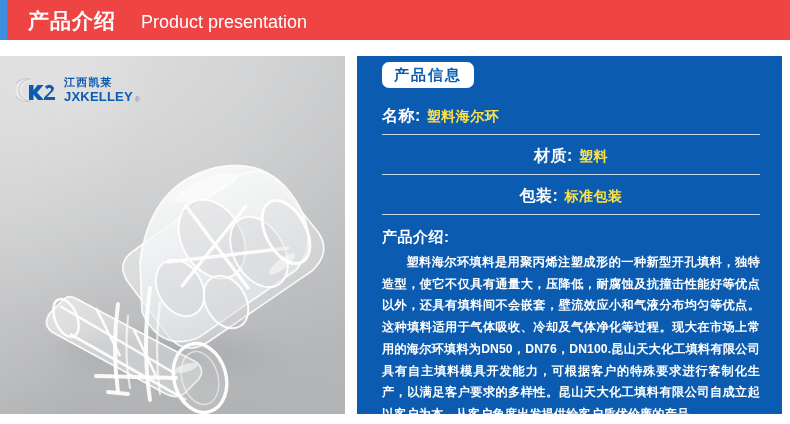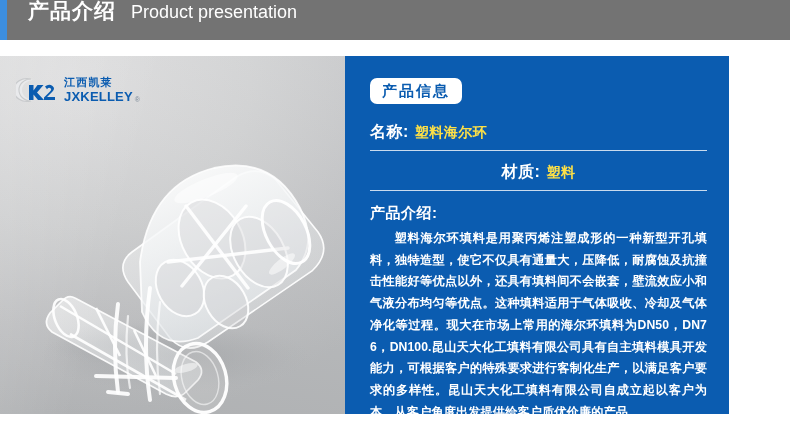--- a/index.html
+++ b/index.html
@@ -17,22 +17,23 @@
     width: 790px;
     height: 424px;
     background: #ffffff;
   }
 
   
   .header {
     position: absolute;
     left: 0; top: 0;
     width: 790px; height: 40px;
-    background: #737373;
+    background: #ef4444;
     display: flex;
+    align-items: center;
   }
   .header-accent {
     width: 7px;
     height: 40px;
     background: #3d8ede;
     flex: 0 0 auto;
   }
   .header-titles {
     display: flex;
     align-items: baseline;
@@ -43,21 +44,21 @@
     color: #ffffff;
     font-size: 21px;
     font-weight: 700;
     letter-spacing: 1px;
     line-height: 1;
   }
   .header-en {
     color: #ffffff;
     font-size: 18px;
     font-weight: 400;
-    margin-left: 15px;
+    margin-left: 25px;
     line-height: 1;
   }
 
   
   .content {
     position: absolute;
     left: 0; top: 56px;
     width: 790px; height: 358px;
   }
 
@@ -113,24 +114,24 @@
   .product-svg {
     position: absolute;
     left: 0; top: 0;
     width: 345px; height: 358px;
     z-index: 2;
   }
 
   
   .info {
     position: absolute;
-    left: 345px; top: 0;
-    width: 384px; height: 358px;
+    left: 357px; top: 0;
+    width: 425px; height: 358px;
     background: #0b5cb0;
-    padding: 22px 22px 0 25px;
+    padding: 6px 22px 0 25px;
   }
 
   .badge {
     display: inline-block;
     background: #ffffff;
     color: #0b5cb0;
     font-size: 15px;
     font-weight: 700;
     letter-spacing: 2px;
     padding: 5px 12px 6px 12px;
@@ -301,20 +302,24 @@
 
       <div class="rows">
         <div class="row">
           <span class="row-label">名称:</span>
           <span class="row-value">塑料海尔环</span>
         </div>
         <div class="row">
           <span class="row-label">材质:</span>
           <span class="row-value">塑料</span>
         </div>
+        <div class="row">
+          <span class="row-label">包装:</span>
+          <span class="row-value">标准包装</span>
+        </div>
       </div>
 
       <div class="desc-title">产品介绍:</div>
       <div class="desc-body">塑料海尔环填料是用聚丙烯注塑成形的一种新型开孔填料，独特造型，使它不仅具有通量大，压降低，耐腐蚀及抗撞击性能好等优点以外，还具有填料间不会嵌套，壁流效应小和气液分布均匀等优点。这种填料适用于气体吸收、冷却及气体净化等过程。现大在市场上常用的海尔环填料为DN50，DN76，DN100.昆山天大化工填料有限公司具有自主填料模具开发能力，可根据客户的特殊要求进行客制化生产，以满足客户要求的多样性。昆山天大化工填料有限公司自成立起以客户为本，从客户角度出发提供给客户质优价廉的产品。</div>
     </div>
 
   </div>
 </div>
 
 </body></html>

